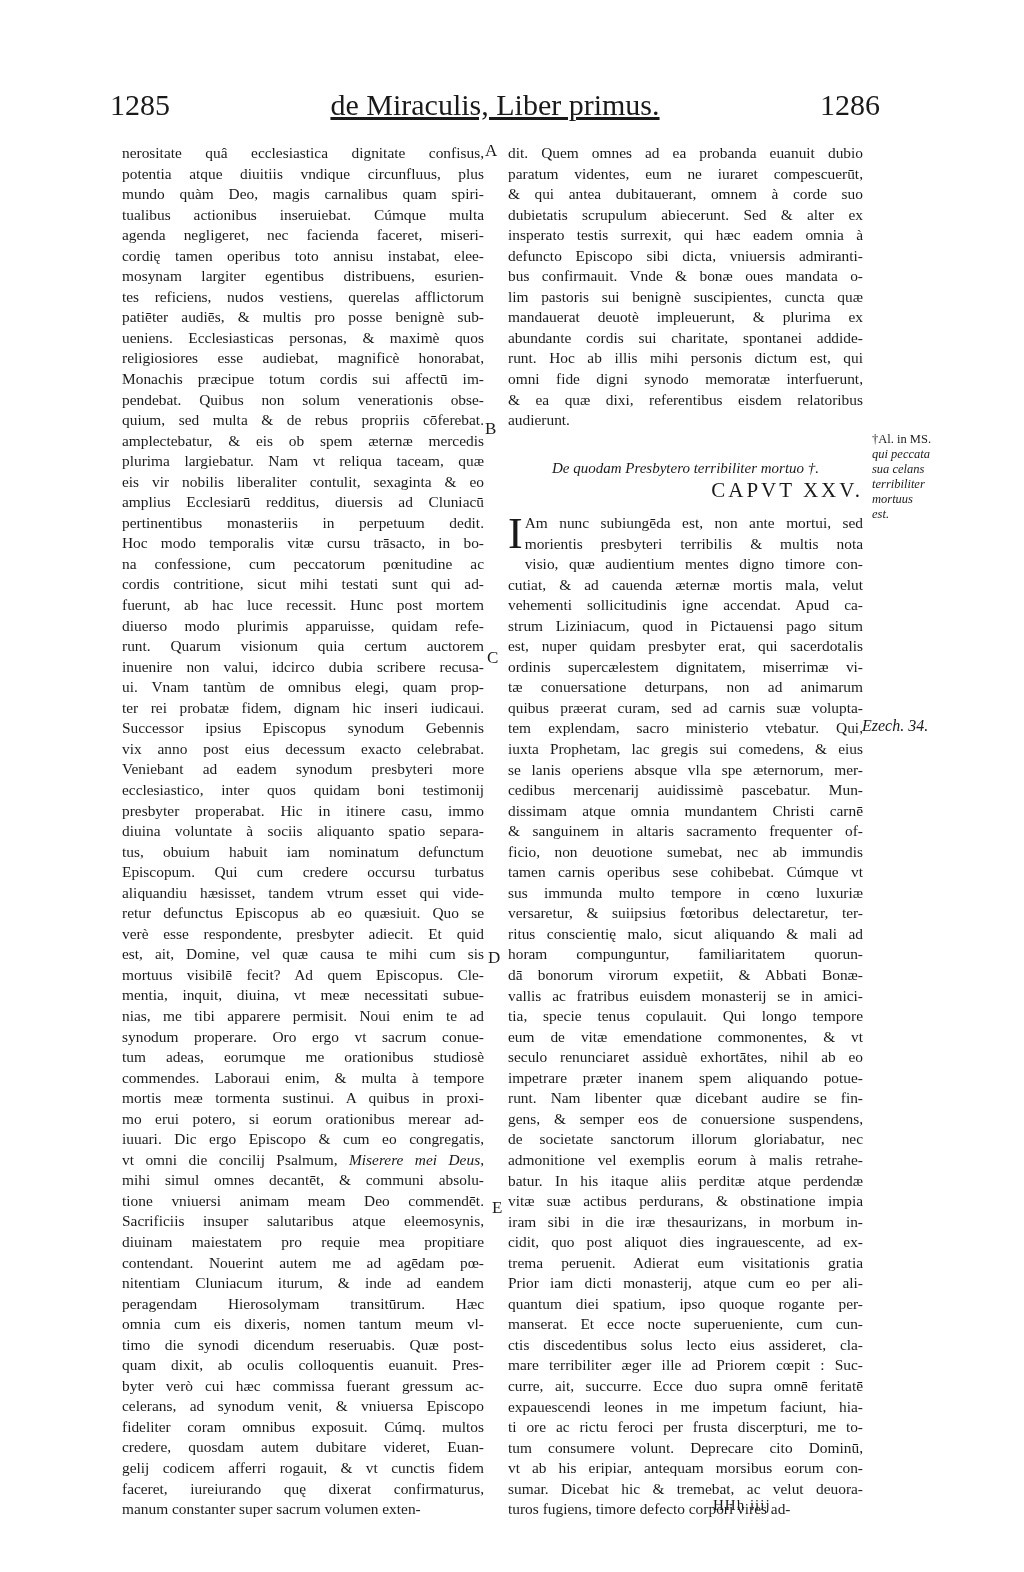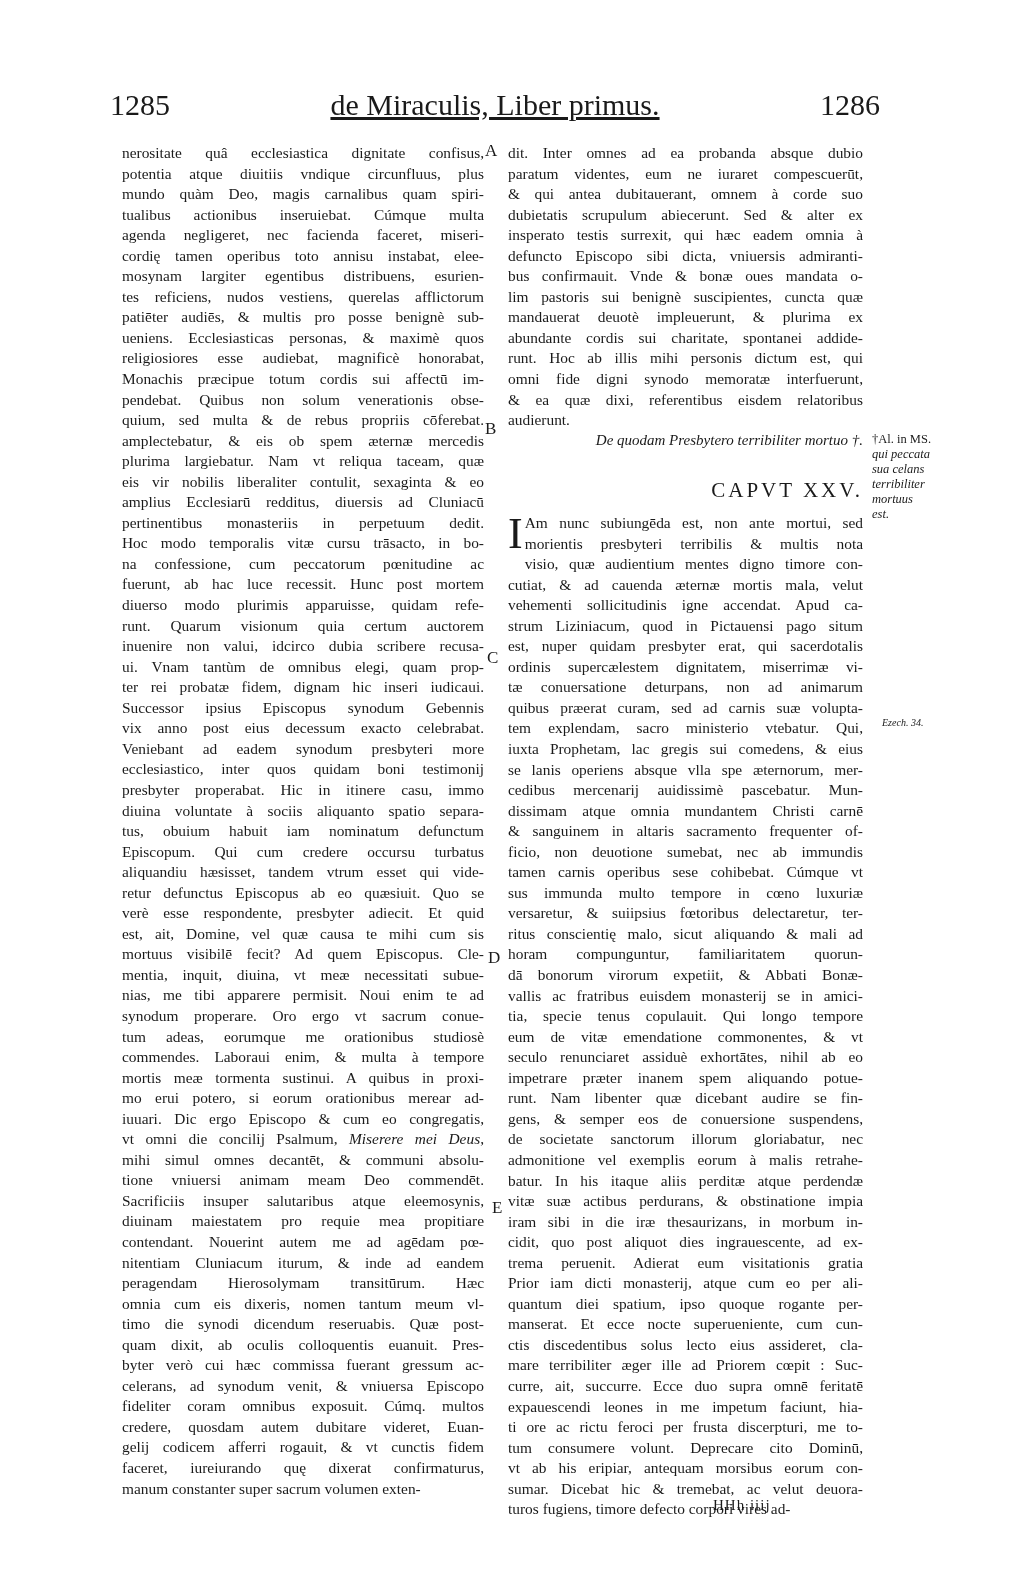--- a/index.html
+++ b/index.html
@@ -12,34 +12,34 @@
   .running-head .title { position: absolute; left: 0; right: 0; text-align: center; top: 0; font-size: 30px; text-decoration: underline; }
   .running-head .pr { position: absolute; right: 0; top: 0; font-size: 30px; }
   .col { position: absolute; top: 143px; font-family: "Liberation Serif", serif;
          font-size: 15.4px; line-height: 20.55px; }
   .col .line { white-space: nowrap; text-align: justify; text-align-last: justify; height: 20.55px; }
   .col .line.last { text-align-last: left; }
   .col-left { left: 122px; width: 362px; }
   .col-right { left: 508px; width: 355px; }
   .marker { position: absolute; font-family: "Liberation Serif", serif; font-size: 17px; }
   .it { font-style: italic; }
-  .subhead { position: absolute; left: 508px; width: 355px; top: 432px; text-align: right;
+  .subhead { position: absolute; left: 508px; width: 355px; top: 460px; text-align: center;
              font-family: "Liberation Serif", serif; font-style: italic; font-size: 15px; }
   .caput { position: absolute; left: 508px; width: 355px; top: 478px; text-align: right;
            font-family: "Liberation Serif", serif; font-size: 21px; letter-spacing: 3px; }
   .col-right2 { position: absolute; left: 508px; top: 513px; width: 355px;
                 font-family: "Liberation Serif", serif; font-size: 15.4px; line-height: 20.55px; }
   .col-right2 .line { white-space: nowrap; text-align: justify; text-align-last: justify; height: 20.55px; }
   .col-right2 .line.last { text-align-last: left; }
   .dropcap { float: left; font-size: 44px; line-height: 38px; margin: 2px 2px 0 0; height: 40px; }
   .margin-note { position: absolute; left: 872px; top: 432px; width: 90px;
                  font-family: "Liberation Serif", serif; font-size: 12.5px; line-height: 15px; }
   .margin-note .it { font-style: italic; }
-  .ezech { position: absolute; left: 882px; top: 717px; font-family: "Liberation Serif", serif;
-           font-size: 10px; text-align: right; }
+  .ezech { position: absolute; left: 862px; top: 717px; font-family: "Liberation Serif", serif;
+           font-size: 16px; text-align: right; }
   .signature { position: absolute; left: 713px; top: 1497px; font-family: "Liberation Serif", serif;
                font-size: 15px; letter-spacing: 1px; }
 </style>
 </head>
 <body>
 
 <div class="page">
 
   <div class="running-head">
     <span class="pl">1285</span>
@@ -62,20 +62,21 @@
       <div class="line">Monachis præcipue totum cordis sui affectū im-</div>
       <div class="line">pendebat. Quibus non solum venerationis obse-</div>
       <div class="line">quium, sed multa &amp; de rebus propriis cōferebat.</div>
       <div class="line">amplectebatur, &amp; eis ob spem æternæ mercedis</div>
       <div class="line">plurima largiebatur. Nam vt reliqua taceam, quæ</div>
       <div class="line">eis vir nobilis liberaliter contulit, sexaginta &amp; eo</div>
       <div class="line">amplius Ecclesiarū redditus, diuersis ad Cluniacū</div>
       <div class="line">pertinentibus monasteriis in perpetuum dedit.</div>
       <div class="line">Hoc modo temporalis vitæ cursu trāsacto, in bo-</div>
       <div class="line">na confessione, cum peccatorum pœnitudine ac</div>
+      <div class="line">cordis contritione, sicut mihi testati sunt qui ad-</div>
       <div class="line">fuerunt, ab hac luce recessit. Hunc post mortem</div>
       <div class="line">diuerso modo plurimis apparuisse, quidam refe-</div>
       <div class="line">runt. Quarum visionum quia certum auctorem</div>
       <div class="line">inuenire non valui, idcirco dubia scribere recusa-</div>
       <div class="line">ui. Vnam tantùm de omnibus elegi, quam prop-</div>
       <div class="line">ter rei probatæ fidem, dignam hic inseri iudicaui.</div>
       <div class="line">Successor ipsius Episcopus synodum Gebennis</div>
       <div class="line">vix anno post eius decessum exacto celebrabat.</div>
       <div class="line">Veniebant ad eadem synodum presbyteri more</div>
       <div class="line">ecclesiastico, inter quos quidam boni testimonij</div>
@@ -110,21 +111,21 @@
       <div class="line">byter verò cui hæc commissa fuerant gressum ac-</div>
       <div class="line">celerans, ad synodum venit, &amp; vniuersa Episcopo</div>
       <div class="line">fideliter coram omnibus exposuit. Cúmq. multos</div>
       <div class="line">credere, quosdam autem dubitare videret, Euan-</div>
       <div class="line">gelij codicem afferri rogauit, &amp; vt cunctis fidem</div>
       <div class="line">faceret, iureiurando quę dixerat confirmaturus,</div>
       <div class="line last">manum constanter super sacrum volumen exten-</div>
     </div>
 
   <div class="col col-right" id="right-col-top">
-      <div class="line">dit. Inter omnes ad ea probanda absque dubio</div>
+      <div class="line">dit. Quem omnes ad ea probanda euanuit dubio</div>
       <div class="line">paratum videntes, eum ne iuraret compescuerūt,</div>
       <div class="line">&amp; qui antea dubitauerant, omnem à corde suo</div>
       <div class="line">dubietatis scrupulum abiecerunt. Sed &amp; alter ex</div>
       <div class="line">insperato testis surrexit, qui hæc eadem omnia à</div>
       <div class="line">defuncto Episcopo sibi dicta, vniuersis admiranti-</div>
       <div class="line">bus confirmauit. Vnde &amp; bonæ oues mandata o-</div>
       <div class="line">lim pastoris sui benignè suscipientes, cuncta quæ</div>
       <div class="line">mandauerat deuotè impleuerunt, &amp; plurima ex</div>
       <div class="line">abundante cordis sui charitate, spontanei addide-</div>
       <div class="line">runt. Hoc ab illis mihi personis dictum est, qui</div>

